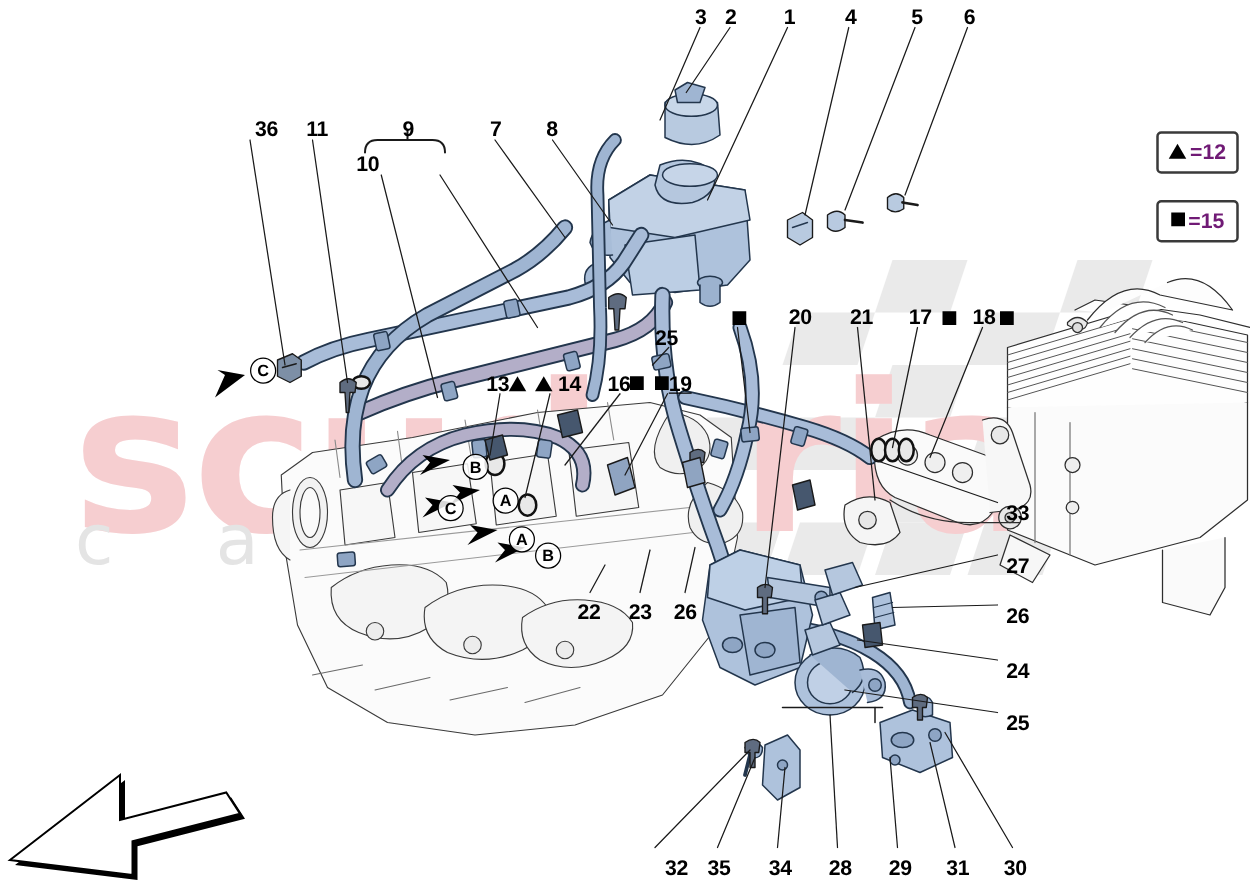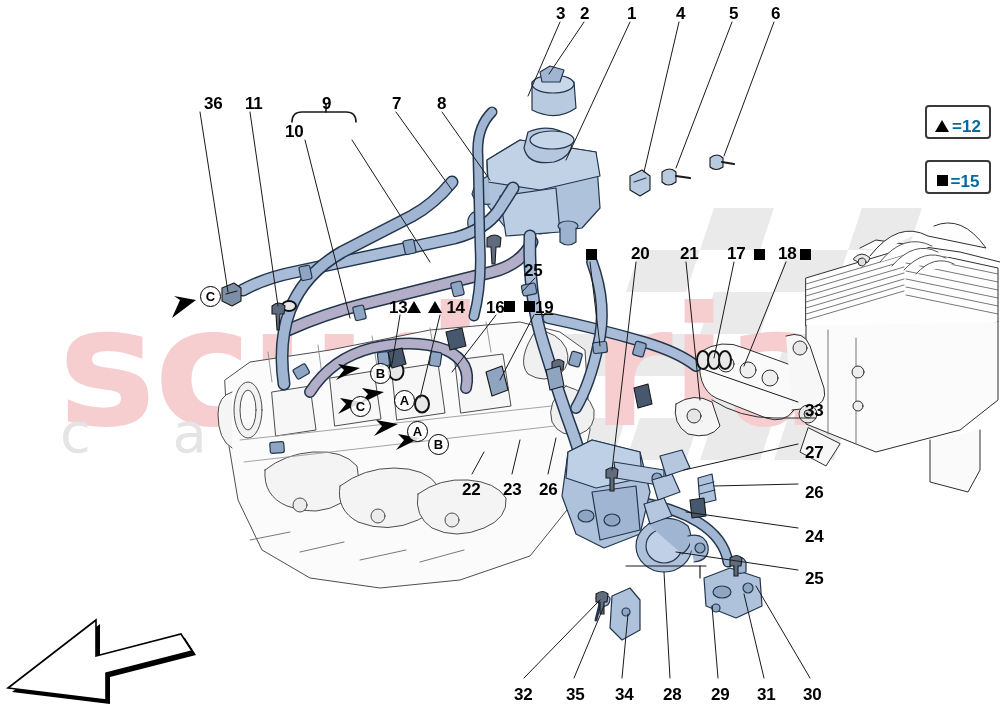--- a/index.html
+++ b/index.html
@@ -5,22 +5,22 @@
   html,body{margin:0;padding:0;background:#ffffff;}
   body{width:1000px;height:706px;overflow:hidden;font-family:"Liberation Sans",sans-serif;}
   #stage{position:relative;width:1000px;height:706px;background:#fff;}
   #stage svg.layer{position:absolute;left:0;top:0;width:1000px;height:706px;}
   .lbl{position:absolute;font-family:"Liberation Sans",sans-serif;font-weight:bold;font-size:17px;color:#000;
        line-height:1;white-space:nowrap;letter-spacing:-0.3px;}
   .marksq{display:inline-block;width:11px;height:11px;background:#000;vertical-align:1px;}
   .marktri{display:inline-block;width:0;height:0;border-left:7px solid transparent;border-right:7px solid transparent;
            border-bottom:12px solid #000;vertical-align:0px;}
   .legend{position:absolute;border:2px solid #3a3a3a;border-radius:4px;background:#fff;
-          display:flex;align-items:flex-end;justify-content:center;gap:3px;
-          font-family:"Liberation Sans",sans-serif;font-weight:bold;font-size:17px;color:#0369a1;}
+          display:flex;align-items:center;justify-content:center;gap:3px;
+          font-family:"Liberation Sans",sans-serif;font-weight:bold;font-size:17px;color:#701a75;}
   .legend .g{display:inline-block;}
   .circ{position:absolute;width:19px;height:19px;border:1.6px solid #000;border-radius:50%;background:rgba(255,255,255,0.85);
         font-family:"Liberation Sans",sans-serif;font-weight:bold;font-size:13px;color:#000;
         display:flex;align-items:center;justify-content:center;}
   .wm-pink{position:absolute;font-family:"DejaVu Sans",sans-serif;font-weight:bold;color:#f6ced0;
            letter-spacing:-2px;user-select:none;}
   .wm-grey{position:absolute;font-family:"DejaVu Sans",sans-serif;font-weight:normal;color:#e4e4e4;
            user-select:none;}
 </style>
 </head>
@@ -386,21 +386,21 @@
   <div class="lbl" style="left:462px;top:481px;">22</div>
   <div class="lbl" style="left:503px;top:481px;">23</div>
   <div class="lbl" style="left:539px;top:481px;">26</div>
 
   <div class="lbl" style="left:805px;top:402px;">33</div>
   <div class="lbl" style="left:805px;top:444px;">27</div>
   <div class="lbl" style="left:805px;top:484px;">26</div>
   <div class="lbl" style="left:805px;top:528px;">24</div>
   <div class="lbl" style="left:805px;top:570px;">25</div>
 
-  <div class="lbl" style="left:514px;top:686px;">32</div>
+  <div class="lbl" style="left:532px;top:686px;">32</div>
   <div class="lbl" style="left:566px;top:686px;">35</div>
   <div class="lbl" style="left:615px;top:686px;text-align:right;">34</div>
   <div class="lbl" style="left:663px;top:686px;">28</div>
   <div class="lbl" style="left:711px;top:686px;">29</div>
   <div class="lbl" style="left:757px;top:686px;">31</div>
   <div class="lbl" style="left:803px;top:686px;text-align:right;">30</div>
 
   <div class="circ" style="left:200px;top:286px;">C</div>
   <div class="circ" style="left:370px;top:363px;">B</div>
   <div class="circ" style="left:394px;top:390px;">A</div>

